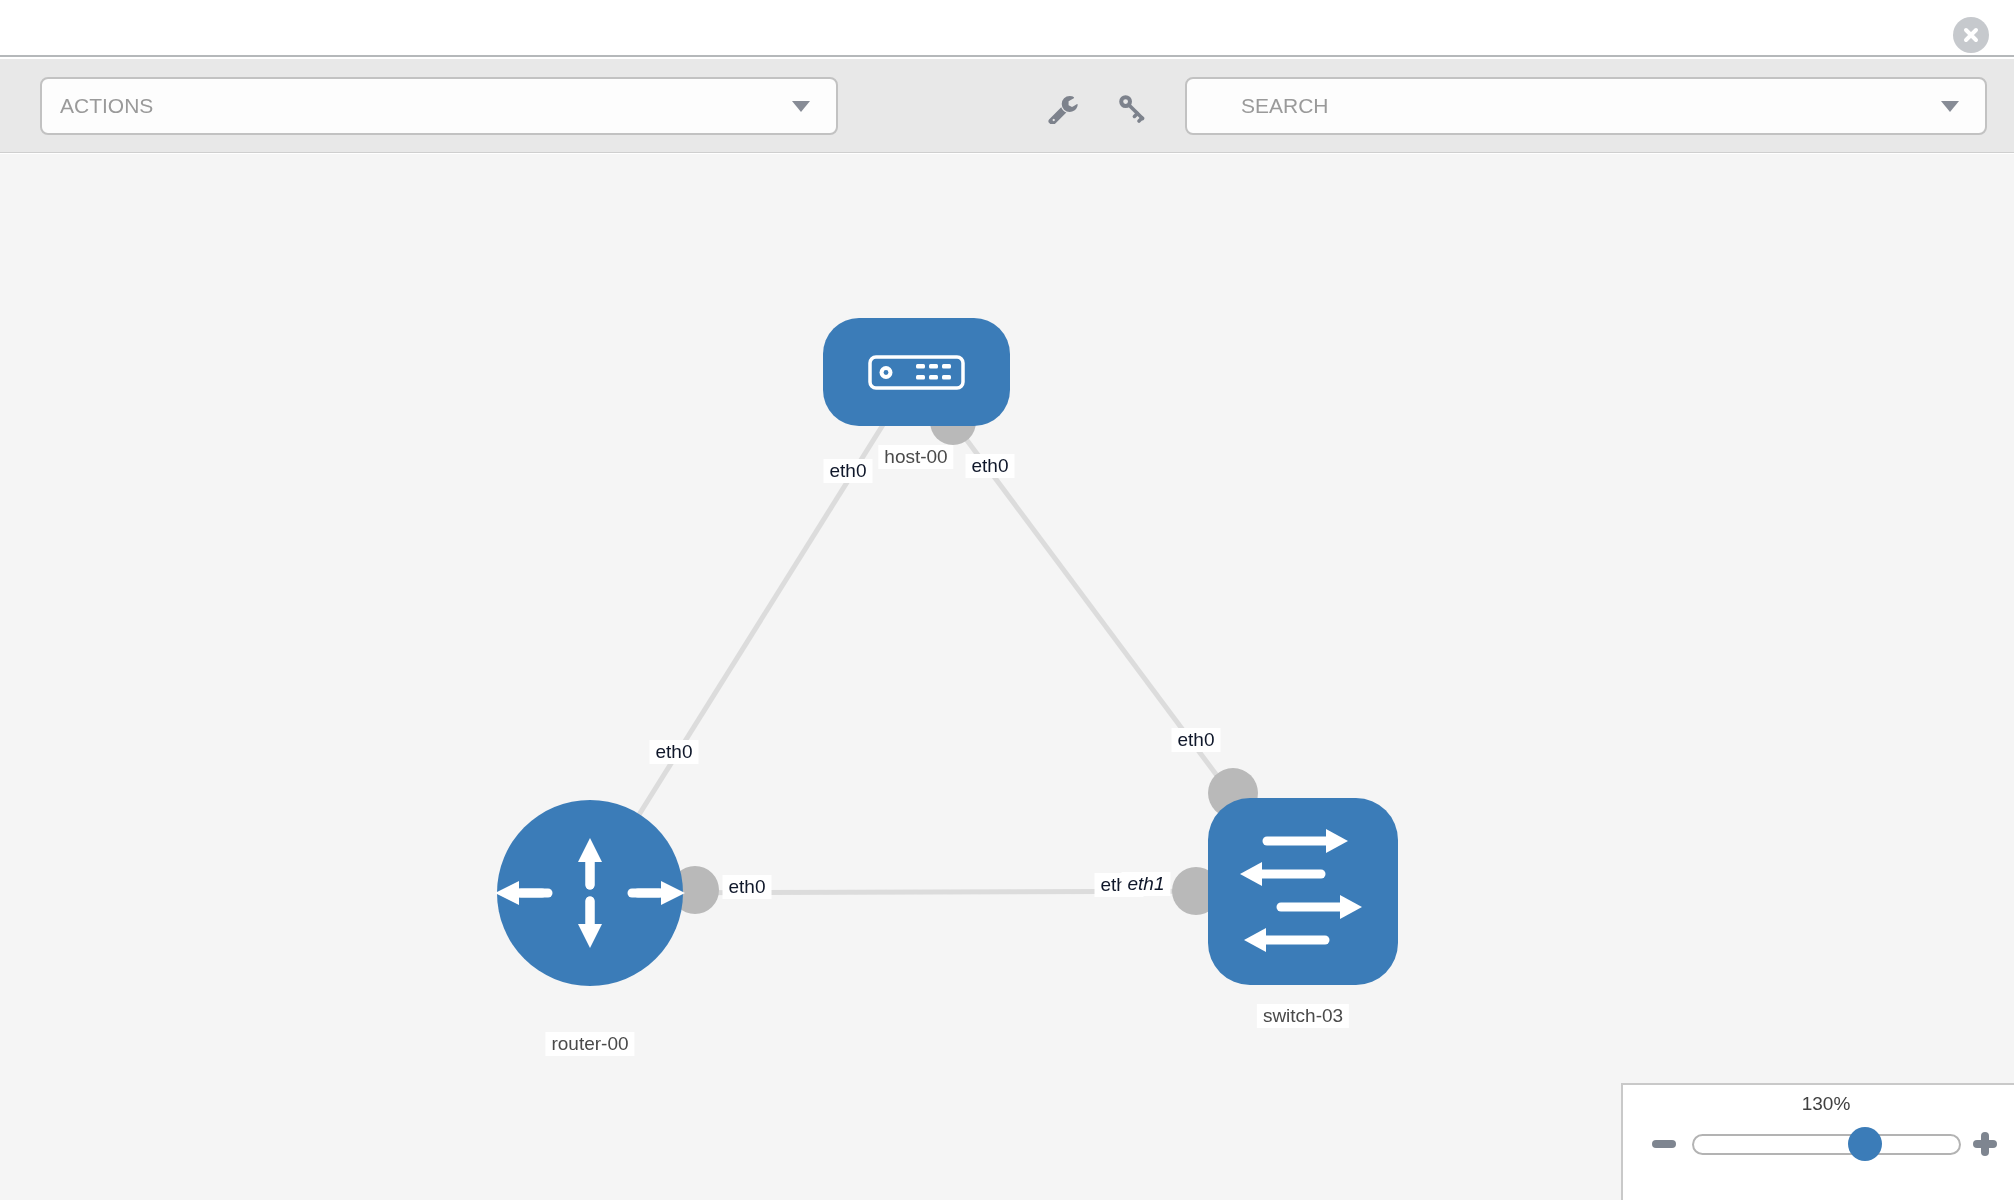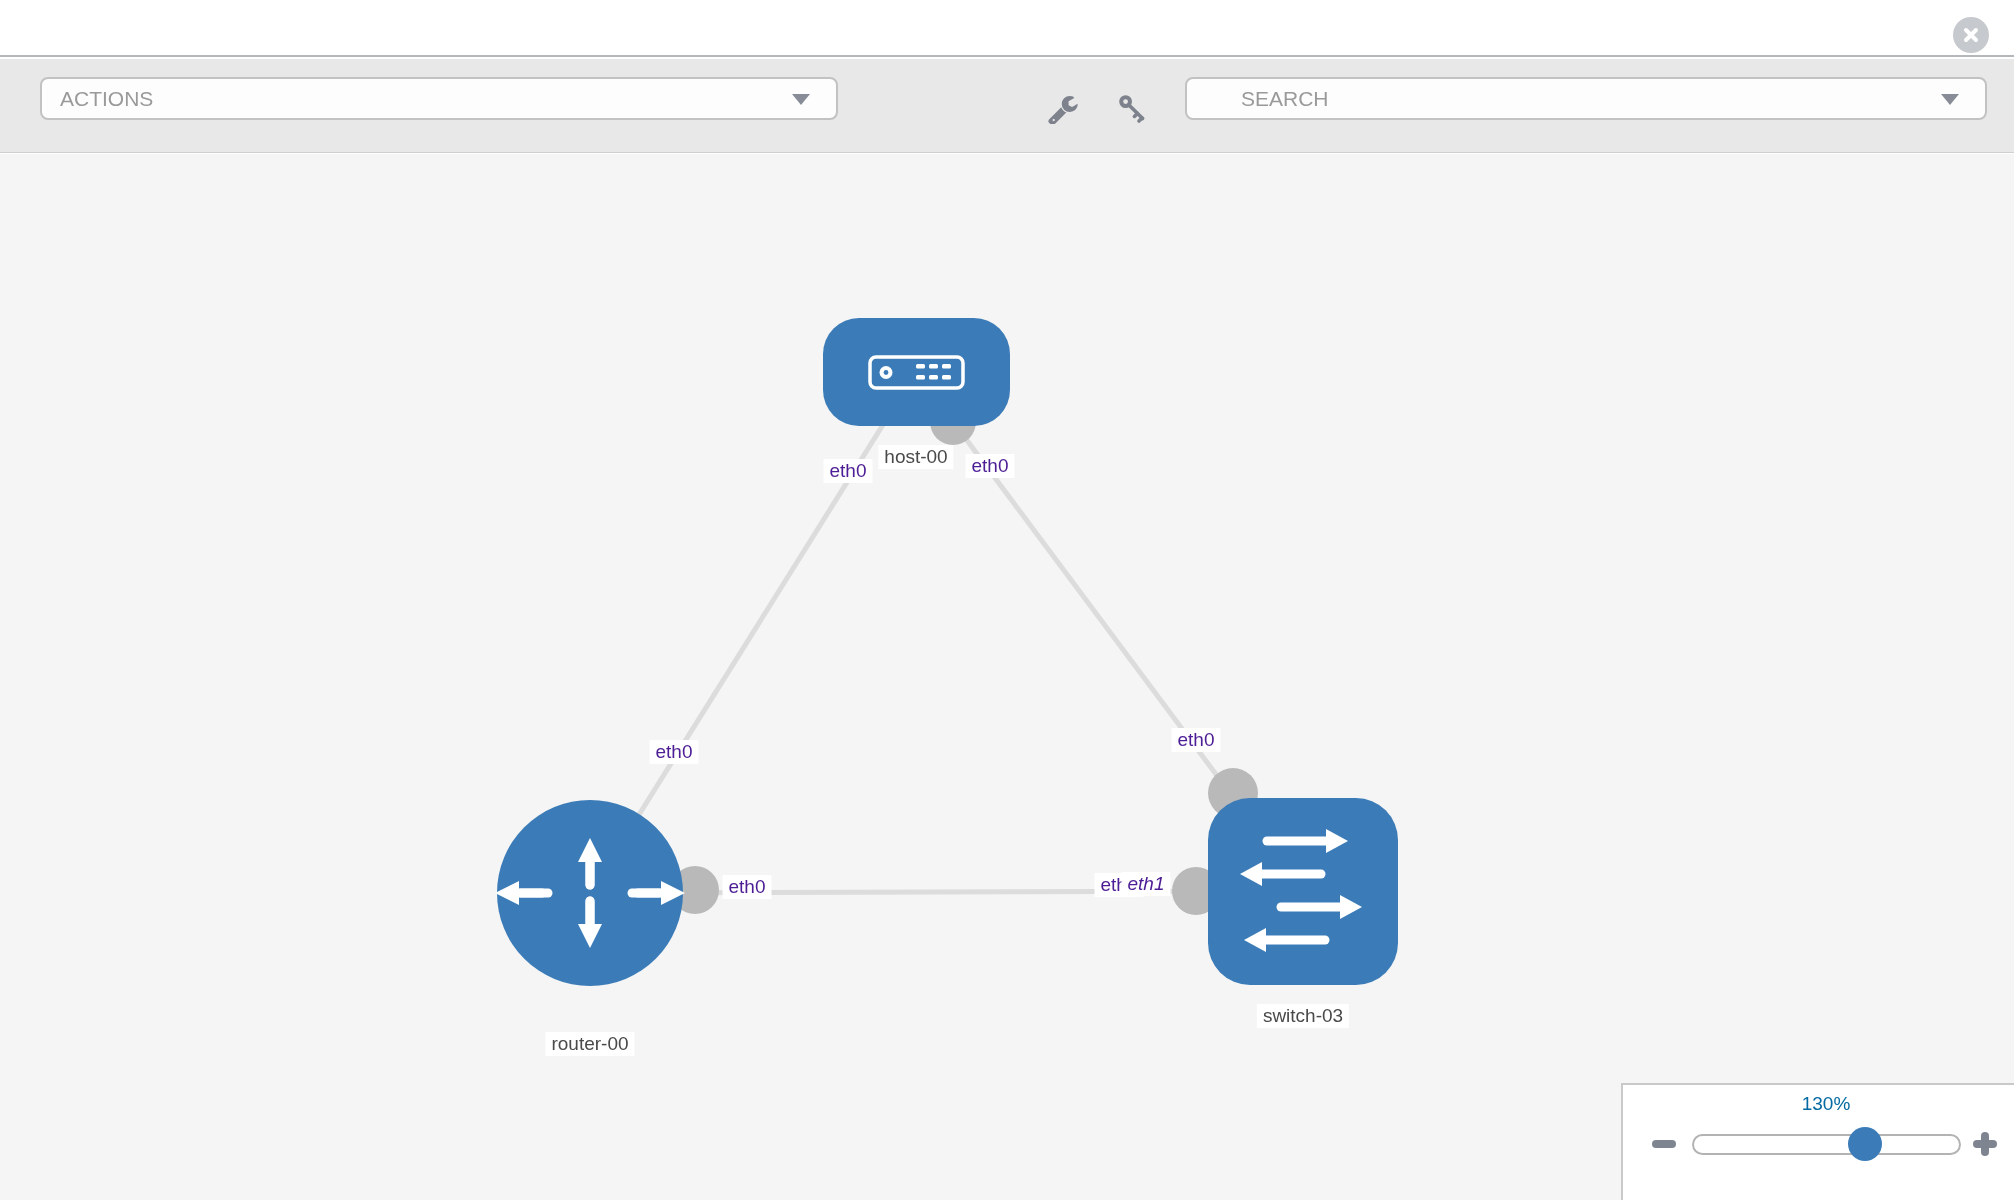--- a/index.html
+++ b/index.html
@@ -25,21 +25,21 @@
     border-radius: 50%; background: #c6c9cd; cursor: pointer;
     display: flex; align-items: center; justify-content: center;
   }
 
   
   .toolbar {
     position: absolute; left: 0; top: 59px; width: 2014px; height: 94px;
     background: #e8e8e8; border-bottom: 1px solid #cfcfcf;
   }
   .combo {
-    position: absolute; top: 18px; height: 43px;
+    position: absolute; top: 18px; height: 58px;
     background: #fdfdfd; border: 2px solid #c2c2c2; border-radius: 8px;
     display: flex; align-items: center; cursor: pointer;
   }
   .combo-actions { left: 40px; width: 798px; }
   .combo-search  { left: 1185px; width: 802px; padding-left: 36px; }
   .combo-label { font-size: 21px; color: #9a9a9a; padding-left: 18px; }
   .caret {
     position: absolute; right: 26px; top: 50%; margin-top: -5px;
     width: 0; height: 0;
     border-left: 9px solid transparent; border-right: 9px solid transparent;
@@ -55,37 +55,37 @@
   
   .canvas {
     position: absolute; left: 0; top: 154px; width: 2014px; height: 1046px;
     background: #f5f5f5;
   }
   .topology-svg { position: absolute; left: 0; top: 0; }
 
   
   .dlabel {
     position: absolute; transform: translate(-50%, -50%);
-    background: #ffffff; color: #4c1d95; white-space: nowrap;
+    background: #ffffff; color: #0f172a; white-space: nowrap;
     padding: 1px 6px; z-index: 10;
   }
   .dlabel-node { font-size: 19px; color: #4a4a4a; }
   .dlabel-if { font-size: 19px; }
   .z-back { z-index: 9; }
   .z-front { z-index: 11; }
 
   
   .zoom-panel {
     position: absolute; left: 1621px; top: 929px; width: 395px; height: 119px;
     background: #ffffff; border-left: 2px solid #c9c9c9; border-top: 2px solid #c9c9c9;
     z-index: 20;
   }
   .zoom-level {
     position: absolute; left: 203px; top: 8px; transform: translateX(-50%);
-    font-size: 19px; color: #0369a1;
+    font-size: 19px; color: #404040;
   }
   .zoom-minus, .zoom-plus { position: absolute; cursor: pointer; }
   .zoom-minus { left: 29px; top: 55px; width: 24px; height: 8px; border-radius: 4px; background: #7e8590; }
   .zoom-plus  { left: 350px; top: 47px; width: 24px; height: 24px; }
   .zoom-plus::before {
     content: ""; position: absolute; left: 0; top: 8px; width: 24px; height: 8px;
     border-radius: 4px; background: #7e8590;
   }
   .zoom-plus::after {
     content: ""; position: absolute; left: 8px; top: 0; width: 8px; height: 24px;

